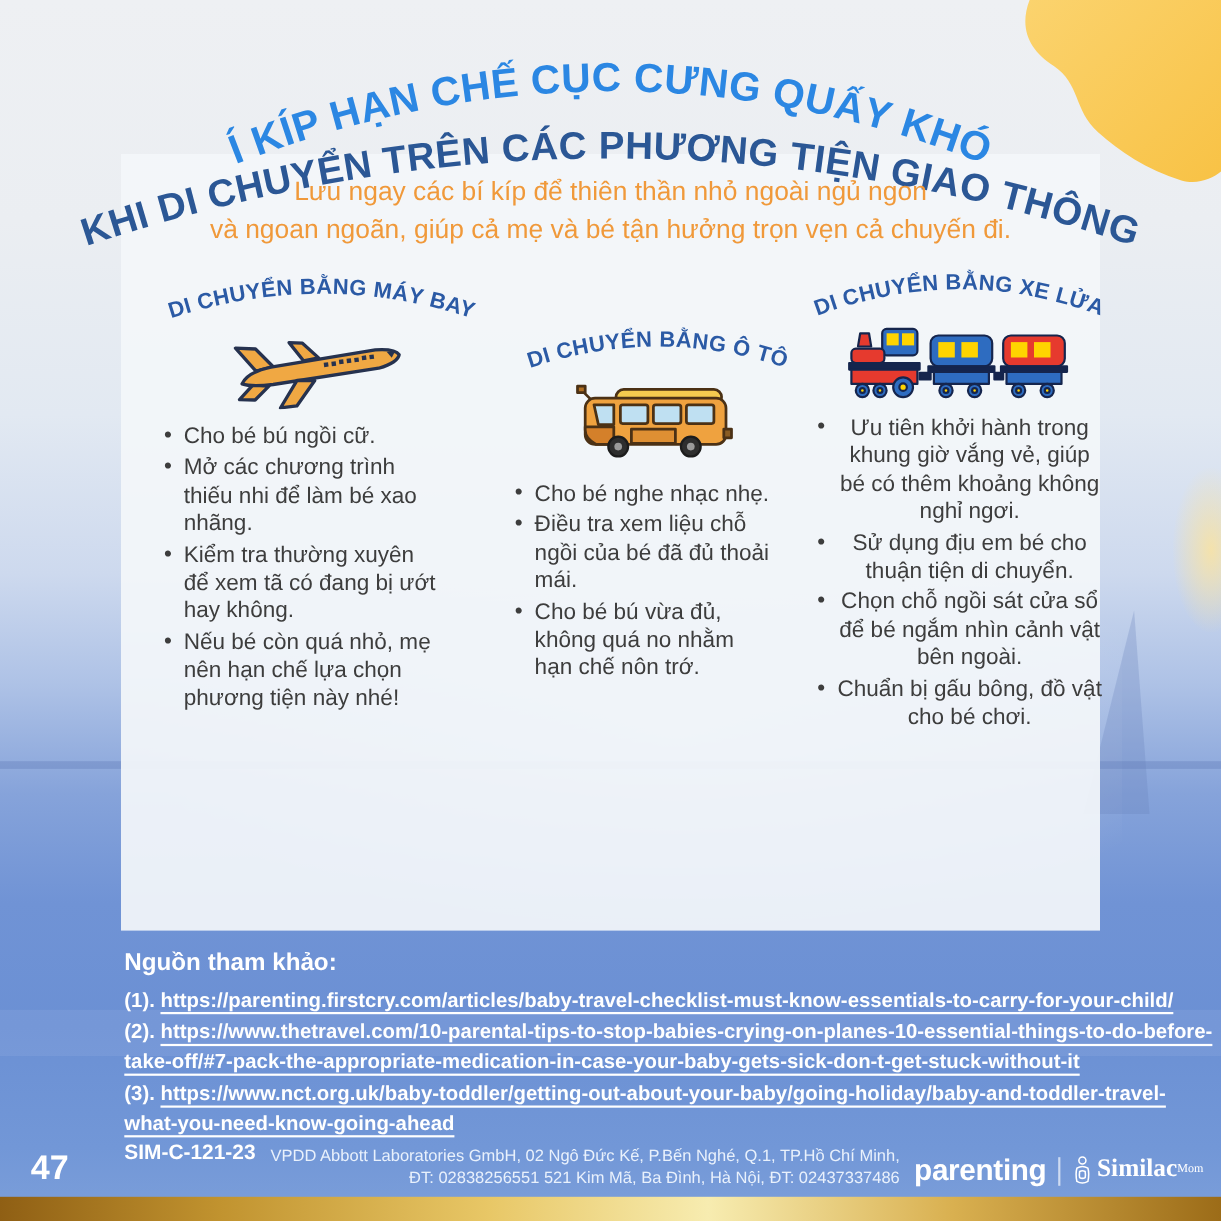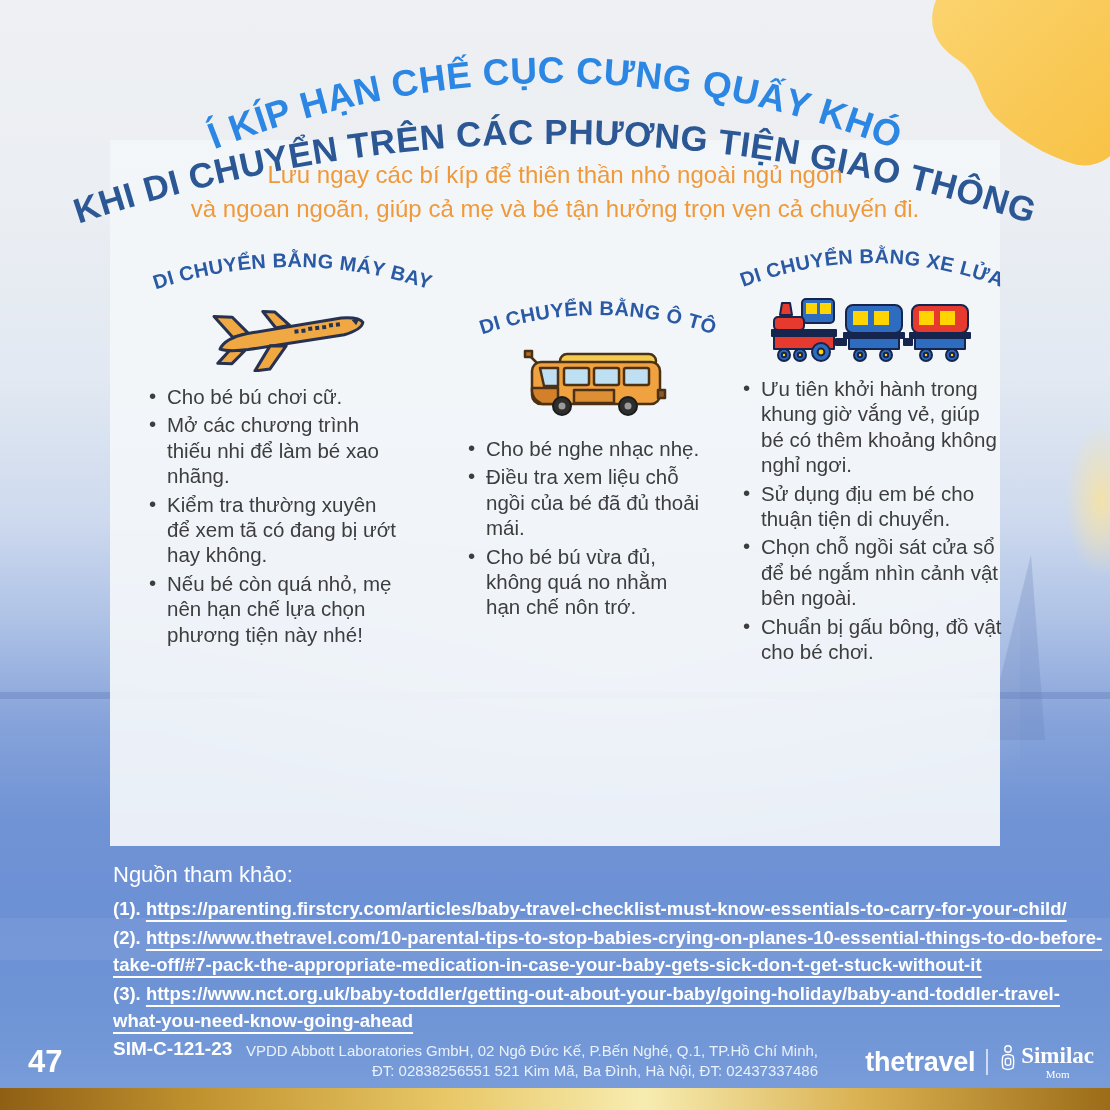--- a/index.html
+++ b/index.html
@@ -28,39 +28,39 @@
   .col-head{display:block;margin:0 auto;}
   .icon-wrap{display:flex;justify-content:center;align-items:center;}
   ul.tips{list-style:none;margin:10px 0 0 0;padding:0;color:#3d3d3d;font-size:20.5px;line-height:1.24;}
   ul.tips li{position:relative;padding-left:21px;margin-bottom:3px;}
   ul.tips li::before{content:"•";position:absolute;left:3px;top:-1px;color:#3d3d3d;}
   #col-plane{left:140px;top:240px;width:305px;}
   #col-plane ul{width:252px;margin-left:6px;}
   #col-bus{left:455px;top:290px;width:285px;}
   #col-bus ul{width:240px;margin-left:10px;}
   #col-train{left:738px;top:238px;width:268px;}
-  #col-train ul{width:262px;margin-left:2px;}
+  #col-train ul{width:262px;margin-left:2px;text-align:center;}
   
   .outro{position:absolute;left:145px;top:762px;width:820px;text-align:center;color:#4a8fd8;
     font-size:21.5px;line-height:1.4;}
   
   .refs{position:absolute;left:113px;top:862px;width:992px;color:#ffffff;}
-  .refs-heading{font-size:22px;font-weight:400;margin-bottom:7px;}
+  .refs-heading{font-size:22px;font-weight:700;margin-bottom:7px;}
   .ref-item{font-size:18.5px;font-weight:700;line-height:27.5px;margin-bottom:1px;overflow-wrap:anywhere;}
   .ref-item .url{text-decoration:underline;text-underline-offset:5px;text-decoration-thickness:1.5px;}
   .doc-code{font-size:19px;font-weight:600;margin-top:3px;}
   
   .page-num{position:absolute;left:28px;bottom:30px;color:#ffffff;font-size:31px;font-weight:700;}
   .address{position:absolute;left:238px;bottom:28px;width:580px;text-align:right;color:#e9f1fc;
     font-size:15px;line-height:1.38;}
   .brands{position:absolute;right:16px;bottom:30px;display:flex;align-items:center;gap:11px;color:#fff;}
   .hellobacsi{font-size:27px;font-weight:700;letter-spacing:-.3px;}
   .brand-sep{width:2px;height:26px;background:rgba(255,255,255,.65);}
   .similac{display:flex;align-items:flex-start;gap:4px;}
-  .similac-texts{display:flex;flex-direction:column;align-items:center;line-height:1;text-align:center;}
+  .similac-texts{display:flex;flex-direction:row;align-items:center;line-height:1;text-align:center;}
   .similac-name{font-family:"Liberation Serif",serif;font-size:23px;font-weight:700;}
   .similac-sub{font-size:11px;margin-top:2px;font-family:"Liberation Serif",serif;}
   .gold-bar{position:absolute;left:0;right:0;bottom:0;height:22px;
     background:linear-gradient(90deg,#8f5f14 0%,#c1932f 18%,#e8c766 40%,#f7ecb0 58%,#d9b050 78%,#9c6c18 100%);}
   svg text{font-family:"Liberation Sans",sans-serif;}
 </style>
 </head>
 <body>
 
 <div id="page">
@@ -125,21 +125,21 @@
           <rect x="106" y="29" width="4" height="4"></rect>
             <rect x="113" y="29" width="4" height="4"></rect>
           <rect x="120" y="29" width="4" height="4"></rect>
             <rect x="127" y="28" width="4" height="4"></rect>
           <rect x="134" y="28" width="4" height="4"></rect>
           <path d="M150 27 L158 27 L154 33 Z"></path>
         </g>
       </svg>
     </div>
     <ul class="tips">
-      <li>Cho bé bú chơi cữ.</li>
+      <li>Cho bé bú ngồi cữ.</li>
       <li>Mở các chương trình thiếu nhi để làm bé xao nhãng.</li>
       <li>Kiểm tra thường xuyên để xem tã có đang bị ướt hay không.</li>
       <li>Nếu bé còn quá nhỏ, mẹ nên hạn chế lựa chọn phương tiện này nhé!</li>
     </ul>
   </div>
 
   <div class="col" id="col-bus">
     <svg class="col-head" width="280" height="54" viewBox="0 0 280 54">
       <defs>
           <path id="arcB" d="M 14 48 Q 140 2 266 48" fill="none"></path>
@@ -250,21 +250,21 @@
     </div>
     <div class="doc-code">SIM-C-121-23</div>
   </div>
 
   <div class="page-num">47</div>
   <div class="address">
     <div>VPDD Abbott Laboratories GmbH, 02 Ngô Đức Kế, P.Bến Nghé, Q.1, TP.Hồ Chí Minh,</div>
     <div>ĐT: 02838256551 521 Kim Mã, Ba Đình, Hà Nội, ĐT: 02437337486</div>
   </div>
   <div class="brands">
-    <div class="hellobacsi">thetravel</div>
+    <div class="hellobacsi">parenting</div>
     <div class="brand-sep"></div>
     <div class="similac">
       <svg width="18" height="30" viewBox="0 0 18 30">
         <g fill="none" stroke="#ffffff" stroke-width="1.4" stroke-linecap="round">
           <circle cx="9" cy="5" r="3.2"></circle>
           <path d="M4 12 Q9 9 14 12 Q15.5 17 14 24 Q9 27 4 24 Q2.5 17 4 12 Z"></path>
           <path d="M6.5 15 Q9 13.5 11.5 15 Q12 18 11.5 20.5 Q9 22 6.5 20.5 Q6 18 6.5 15 Z"></path>
         </g>
       </svg>
       <div class="similac-texts">

